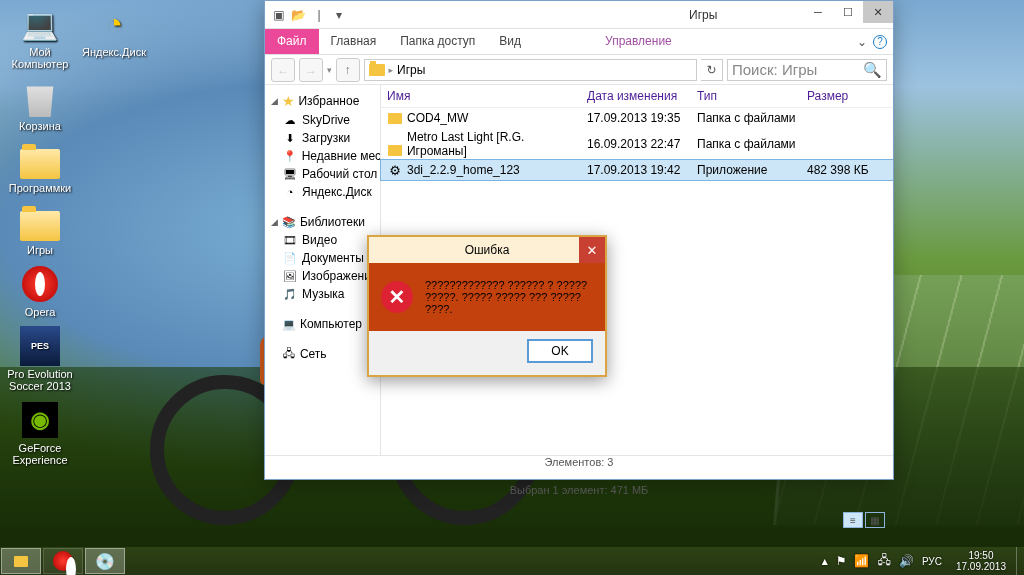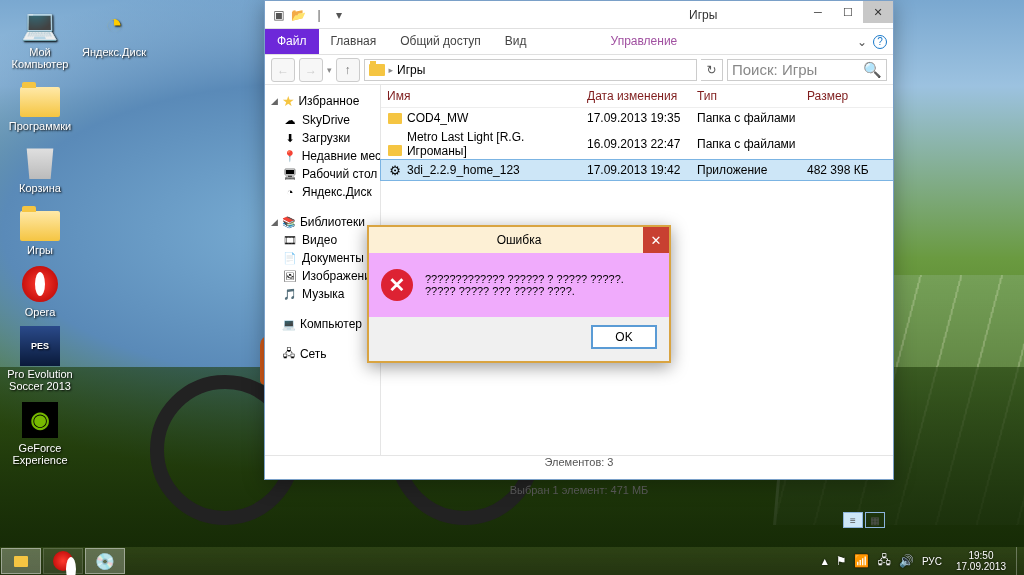--- a/index.html
+++ b/index.html
@@ -32,21 +32,21 @@
 .qat { display:flex; align-items:center; gap:4px; padding:0 6px; font-size:12px; color:#555; }
 .qat-ico { width:16px; height:16px; display:inline-flex; align-items:center; justify-content:center; }
 .ribbon-context { position:absolute; left:50%; transform:translateX(-50%); top:0; font-size:11px; color:#888; background:#fbeaf5; border:1px solid #e5b8d8; border-bottom:none; padding:3px 10px; }
 .win-title { position:absolute; left:50%; transform:translateX(110px); font-size:12px; color:#333; }
 .win-controls { position:absolute; right:0; top:0; display:flex; }
 .win-btn { width:30px; height:22px; display:flex; align-items:center; justify-content:center; font-size:11px; color:#333; cursor:pointer; }
 .win-btn.close { background:#c8c8c8; }
 
 .ribbon { height:26px; display:flex; align-items:stretch; border-bottom:1px solid #e0e0e0; font-size:12px; }
 .ribbon-tab { padding:5px 12px; color:#444; cursor:pointer; }
-.ribbon-tab.file { background:#6d28d9; color:#fff; }
+.ribbon-tab.file { background:#ec4899; color:#fff; }
 .ribbon-right { margin-left:auto; display:flex; align-items:center; padding-right:6px; gap:6px; color:#555; }
 
 .navbar { height:30px; display:flex; align-items:center; gap:4px; padding:2px 6px; border-bottom:1px solid #e5e5e5; }
 .nav-btn { width:24px; height:24px; border:1px solid #ccc; border-radius:3px; display:flex; align-items:center; justify-content:center; font-size:12px; color:#777; cursor:pointer; background:#f7f7f7; }
 .nav-btn.disabled { color:#ccc; }
 .breadcrumb { flex:1; height:22px; border:1px solid #ccc; display:flex; align-items:center; padding:0 4px; font-size:12px; gap:4px; }
 .bc-folder { width:16px; height:12px; background:#f5c542; border-radius:1px; position:relative; }
 .bc-folder::before { content:""; position:absolute; top:-3px; left:1px; width:6px; height:3px; background:#f5c542; }
 .refresh-btn { width:22px; height:22px; border:1px solid #ccc; border-left:none; display:flex; align-items:center; justify-content:center; font-size:12px; color:#555; cursor:pointer; }
 .searchbox { width:160px; height:22px; border:1px solid #ccc; display:flex; align-items:center; padding:0 4px; font-size:15px; color:#888; }
@@ -56,36 +56,36 @@
 .navpane { width:130px; border-right:1px solid #e5e5e5; padding:6px 0; font-size:12px; overflow:hidden; }
 .nav-group { margin-bottom:12px; }
 .nav-item { display:flex; align-items:center; gap:5px; padding:2px 6px 2px 18px; cursor:pointer; white-space:nowrap; }
 .nav-head { padding-left:6px; font-weight:normal; display:flex; align-items:center; gap:4px; }
 .nav-head .tri { font-size:9px; color:#666; }
 .star { color:#f5c542; font-size:14px; }
 .mini-folder { width:14px; height:11px; background:#f5c542; border-radius:1px; display:inline-block; position:relative; }
 .mini-ico { width:14px; height:14px; display:inline-flex; align-items:center; justify-content:center; font-size:11px; }
 
 .filepane { flex:1; display:flex; flex-direction:column; font-size:12px; }
-.cols { display:flex; padding:4px 6px; border-bottom:1px solid #eee; color:#7f1d1d; }
+.cols { display:flex; padding:4px 6px; border-bottom:1px solid #eee; color:#4c1d95; }
 .col-name { flex:0 0 200px; }
 .col-date { flex:0 0 110px; }
 .col-type { flex:0 0 110px; }
 .col-size { flex:0 0 80px; text-align:left; }
 .file-row { display:flex; padding:2px 6px; align-items:center; cursor:pointer; }
 .file-row.selected { background:#cde6f7; outline:1px solid #7bb4e3; }
 .file-ico { width:16px; height:16px; margin-right:4px; display:inline-flex; align-items:center; justify-content:center; }
 
 .statusbar { height:24px; border-top:1px solid #e5e5e5; display:flex; align-items:center; padding:0 8px; font-size:11px; color:#555; gap:16px;flex-direction:column; }
 .view-toggles { margin-left:auto; display:flex; gap:2px; }
 .vt { width:20px; height:16px; border:1px solid #8cb4dc; display:flex; align-items:center; justify-content:center; font-size:10px; cursor:pointer; }
 .vt.active { background:#cde6f7; }
 
 
-.dialog { position:absolute; left:367px; top:225px; width:304px; background:#f0abfc; border:2px solid #d9a441; box-shadow:0 4px 16px rgba(0,0,0,0.4); }
+.dialog { position:absolute; left:367px; top:235px; width:240px; background:#c2410c; border:2px solid #d9a441; box-shadow:0 4px 16px rgba(0,0,0,0.4); }
 .dlg-title { height:26px; background:#fdf0d5; display:flex; align-items:center; justify-content:center; font-size:12px; position:relative; }
 .dlg-close { position:absolute; right:0; top:0; width:26px; height:26px; background:#c84031; color:#fff; display:flex; align-items:center; justify-content:center; font-size:13px; cursor:pointer; }
 .dlg-body { padding:16px 12px; display:flex; align-items:center; gap:12px; font-size:11px; }
 .err-ico { width:32px; height:32px; border-radius:50%; background:#d23; color:#fff; display:flex; align-items:center; justify-content:center; font-size:20px; font-weight:bold; flex-shrink:0; }
 .dlg-btns { padding:8px 12px 12px; display:flex; justify-content:flex-end; background:#f0f0f0; }
 .dlg-btn { min-width:66px; padding:3px 16px; font-size:12px; border:2px solid #5a9bd5; background:#fff; cursor:pointer; }
 
 
 .taskbar { position:absolute; bottom:0; left:0; right:0; height:28px; background:linear-gradient(to bottom, rgba(40,40,40,0.15), rgba(20,20,20,0.25)); backdrop-filter:blur(2px); display:flex; align-items:stretch; }
 .tb-item { width:40px; display:flex; align-items:center; justify-content:center; border:1px solid rgba(255,255,255,0.15); margin:1px; cursor:pointer; background:rgba(255,255,255,0.08); }
@@ -111,29 +111,29 @@
     <div class="d-icon">
       <div class="glyph">💻</div>
       <div>Мой Компьютер</div>
     </div>
     <div class="d-icon col2">
       <div class="glyph" style="color:#ffcc00">◔</div>
       <div>Яндекс.Диск</div>
     </div>
     <div class="d-icon">
       <div class="glyph">
+        <div class="bin"></div>
+      </div>
+      <div>Корзина</div>
+    </div>
+    <div class="d-icon">
+      <div class="glyph">
         <div class="folder"></div>
       </div>
       <div>Программки</div>
-    </div>
-    <div class="d-icon">
-      <div class="glyph">
-        <div class="bin"></div>
-      </div>
-      <div>Корзина</div>
     </div>
     <div class="d-icon">
       <div class="glyph">
         <div class="folder"></div>
       </div>
       <div>Игры</div>
     </div>
     <div class="d-icon">
       <div class="glyph">
         <div class="opera-ico"></div>
@@ -163,21 +163,21 @@
     <div class="win-title">Игры</div>
     <div class="win-controls">
       <div class="win-btn">─</div>
       <div class="win-btn">☐</div>
       <div class="win-btn close">✕</div>
     </div>
   </div>
   <div class="ribbon">
     <div class="ribbon-tab file">Файл</div>
     <div class="ribbon-tab">Главная</div>
-    <div class="ribbon-tab">Общий доступ</div>
+    <div class="ribbon-tab">Папка доступ</div>
     <div class="ribbon-tab">Вид</div>
     <div class="ribbon-tab" style="margin-left:60px;color:#a050a0">Управление</div>
     <div class="ribbon-right">
       <span>⌄</span>
       <span style="color:#1979ca;border:1px solid #1979ca;border-radius:50%;width:14px;height:14px;display:inline-flex;align-items:center;justify-content:center;font-size:10px">?</span>
     </div>
   </div>
   <div class="navbar">
     <div class="nav-btn disabled">←</div>
     <div class="nav-btn disabled">→</div>

